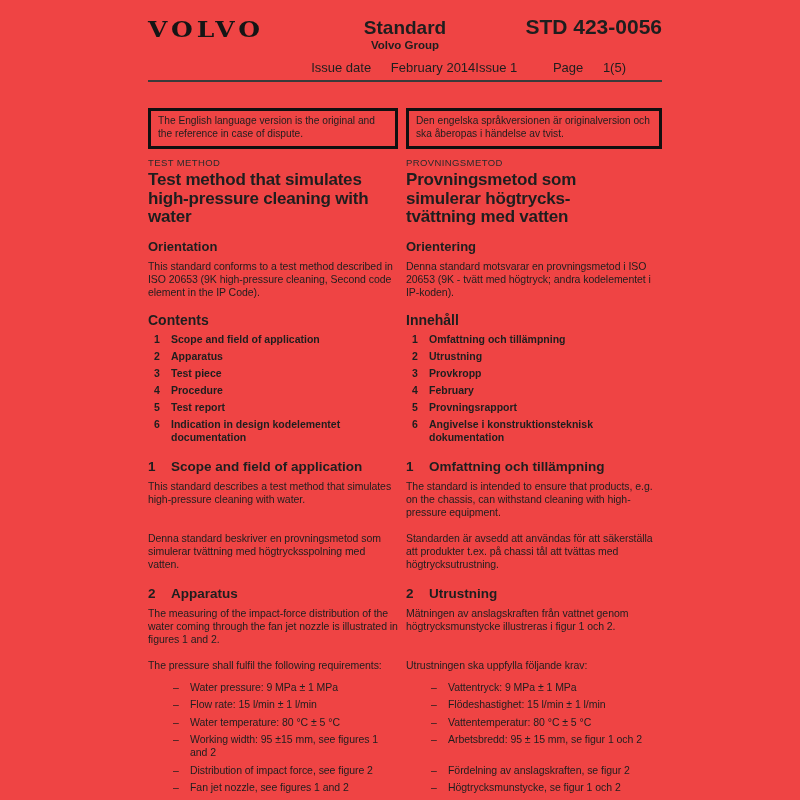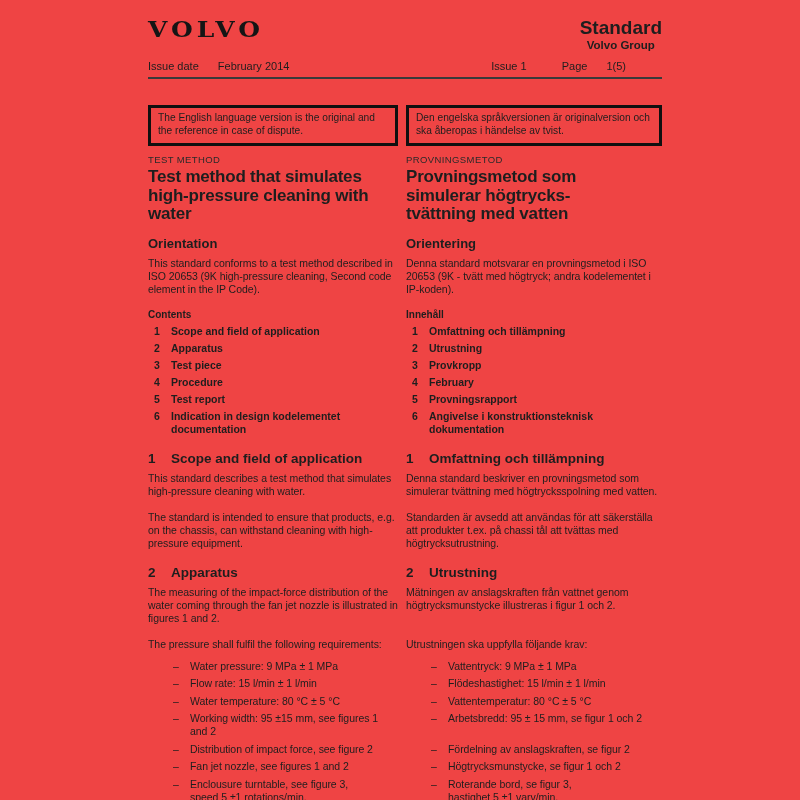--- a/index.html
+++ b/index.html
@@ -19,41 +19,41 @@
   .hdr-right { flex:1; text-align:right; }
   .logo {
     font-family:"DejaVu Serif", serif;
     font-weight:bold; font-size:25px; letter-spacing:4px;
     transform:scaleY(0.92); transform-origin:left top;
     color:#151515; display:inline-block;
   }
   .doc-type { font-size:19px; font-weight:bold; line-height:20px; }
   .group    { font-size:11.5px; font-weight:bold; margin-top:1px; }
   .doc-number { font-size:21px; font-weight:bold; line-height:22px; }
-  .issue-row { display:flex; justify-content:space-between; font-size:11px; margin-top:9px; }
+  .issue-row { display:flex; justify-content:flex-end; font-size:13px; margin-top:9px; }
   .issue-left .lbl { margin-right:16px; }
   .issue-right { padding-right:36px; }
   .issue-right .iss { margin-right:32px; }
   .issue-right .pg  { margin-right:16px; }
   .rule { border-top:2px solid #3a3a3a; margin-top:5px; width:514px; }
 
   
   .cols { display:grid; grid-template-columns:250px 256px; column-gap:8px; margin-top:26px; align-items:start; }
 
   .notice {
     border:3px solid #101010; padding:3px 7px 6px;
     font-size:10.2px; line-height:13px; margin-bottom:8px;
   }
   .kicker { font-size:9.5px; letter-spacing:0.4px; margin-bottom:3px; color:#2a2a2a; }
   .title  {
     font-size:17px; line-height:18.5px; font-weight:bold;
     white-space:pre-line; letter-spacing:-0.2px; margin:0 0 12px;
   }
   .h-mid { font-size:13px;   font-weight:bold; margin:0 0 6px; }
-  .h-big { font-size:10px; font-weight:bold; margin:0 0 5px; }
+  .h-big { font-size:14px; font-weight:bold; margin:0 0 5px; }
   .h-sec { font-size:13.5px; font-weight:bold; margin:2px 0 6px; }
   .sec-num { display:inline-block; min-width:23px; }
   p.body { font-size:10.5px; line-height:13px; margin:0 0 13px; letter-spacing:-0.05px; }
   p.mb-sm { margin-bottom:9px; }
 
   .toc { margin-bottom:9px; }
   .toc-item { display:flex; font-weight:bold; font-size:10.5px; line-height:13px; margin-bottom:4px; }
   .toc-num  { width:23px; padding-left:6px; box-sizing:border-box; }
   .toc-label{ flex:1; }
 
@@ -69,20 +69,23 @@
 
     <header>
       <div class="hdr-row">
         <div class="hdr-left">
           <span class="logo">VOLVO</span>
         </div>
         <div class="hdr-center">
           <div class="doc-type">Standard</div>
           <div class="group">Volvo Group</div>
         </div>
+        <div class="hdr-right">
+          <span class="doc-number">STD 423-0056</span>
+        </div>
       </div>
       <div class="issue-row">
         <div class="issue-left">
           <span class="lbl">Issue date</span>
           <span>February 2014</span>
         </div>
         <div class="issue-right">
           <span class="iss">Issue 1</span>
           <span class="pg">Page</span>
           <span>1(5)</span>
@@ -165,23 +168,23 @@
         <div class="toc-item">
             <span class="toc-num">6</span>
             <span class="toc-label">Angivelse i konstruktionsteknisk dokumentation</span>
           </div>
       </div>
 
       <h3 class="h-sec"><span class="sec-num">1</span><span>Scope and field of application</span></h3>
       <h3 class="h-sec"><span class="sec-num">1</span><span>Omfattning och tillämpning</span></h3>
 
       <p class="body">This standard describes a test method that simulates high-pressure cleaning with water.</p>
+      <p class="body">The standard is intended to ensure that products, e.g. on the chassis, can withstand cleaning with high-pressure equipment.</p>
+
       <p class="body">Denna standard beskriver en provningsmetod som simulerar tvättning med högtrycksspolning med vatten.</p>
-
-      <p class="body">The standard is intended to ensure that products, e.g. on the chassis, can withstand cleaning with high-pressure equipment.</p>
       <p class="body">Standarden är avsedd att användas för att säkerställa att produkter t.ex. på chassi tål att tvättas med högtrycksutrustning.</p>
 
       <h3 class="h-sec"><span class="sec-num">2</span><span>Apparatus</span></h3>
       <h3 class="h-sec"><span class="sec-num">2</span><span>Utrustning</span></h3>
 
       <p class="body">The measuring of the impact-force distribution of the water coming through the fan jet nozzle is illustrated in figures 1 and 2.</p>
       <p class="body">Mätningen av anslagskraften från vattnet genom högtrycksmunstycke illustreras i figur 1 och 2.</p>
 
       <p class="body mb-sm">The pressure shall fulfil the following requirements:</p>
       <p class="body mb-sm">Utrustningen ska uppfylla följande krav:</p>

